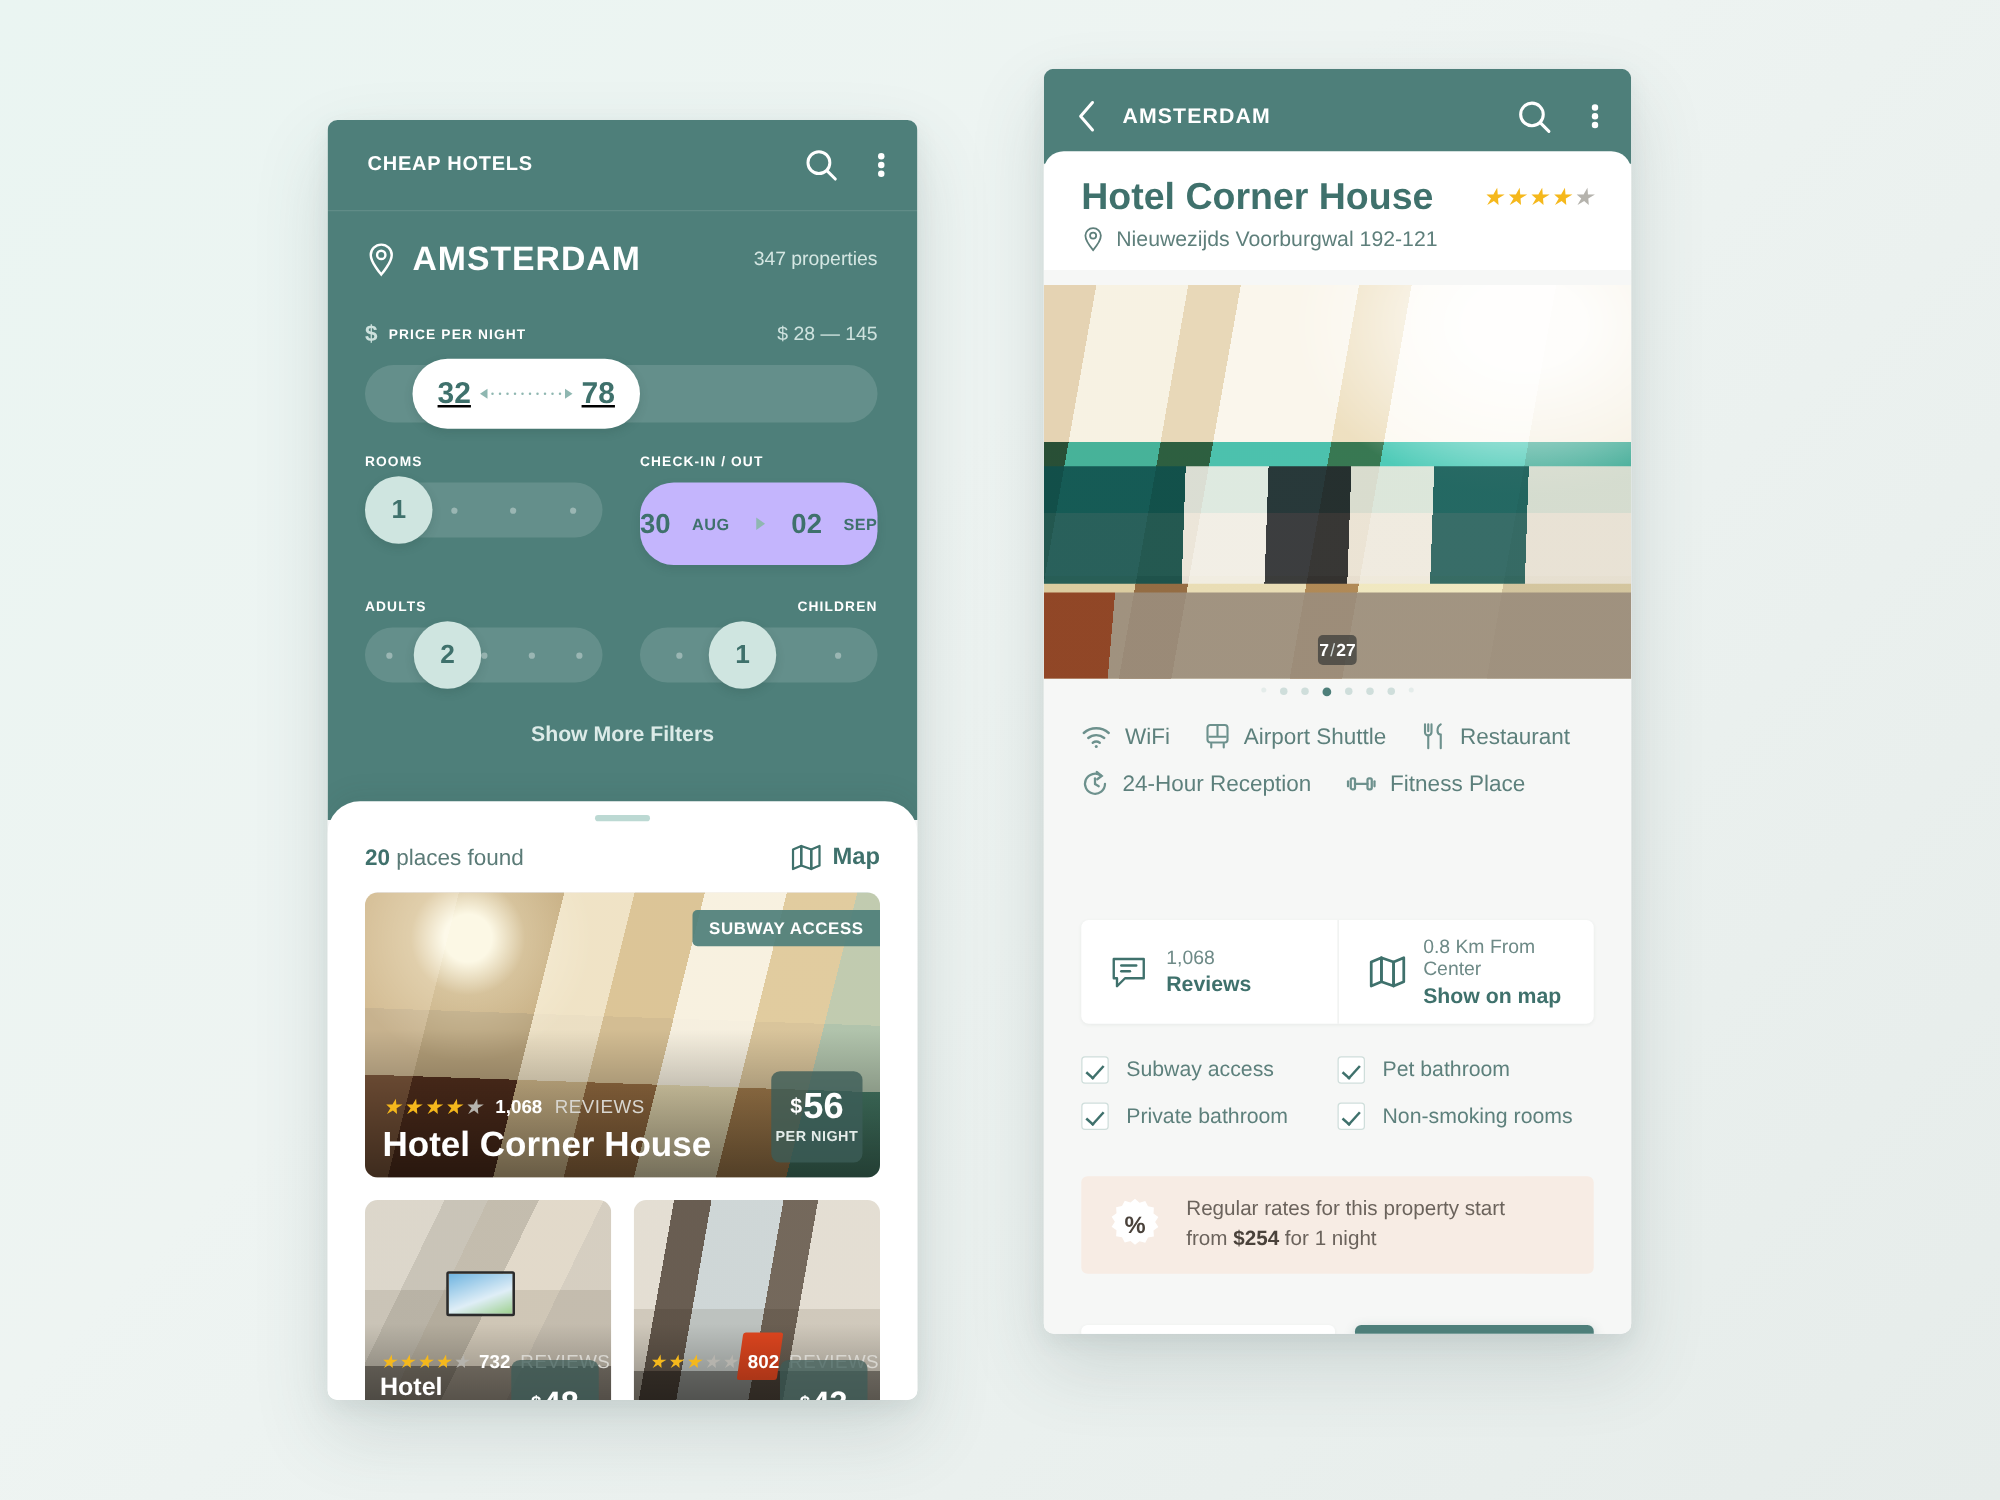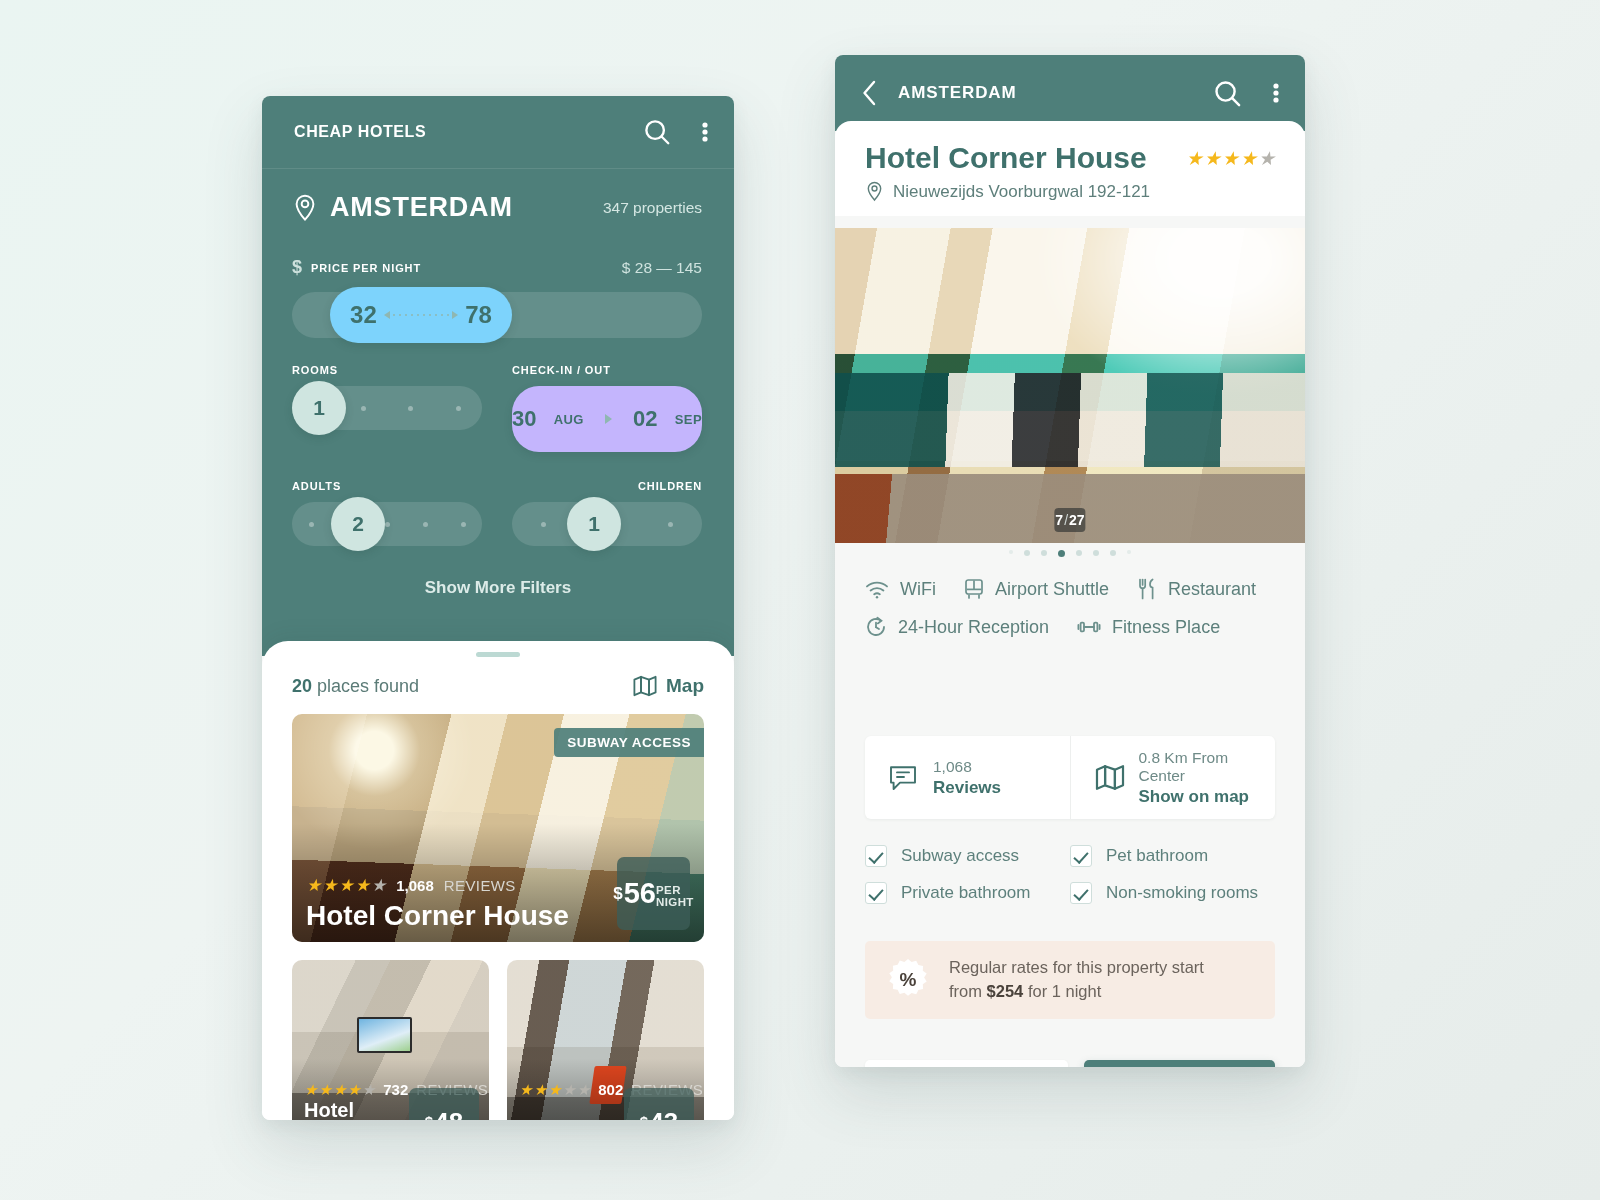--- a/index.html
+++ b/index.html
@@ -64,23 +64,24 @@
   }
   .price-head .dollar { color: #cde1dd; font-size: 18px; font-weight: bold; margin-right: 9px; }
   .price-head .range { margin-left: auto; color: #cfe3df; font-size: 15.5px; }
 
   .slider-track {
     margin: 14px 32px 0 30px; height: 46px; border-radius: 23px;
     background: rgba(255,255,255,.13); position: relative;
   }
   .slider-pill {
     position: absolute; left: 38px; top: -5px; height: 56px; width: 182px;
-    background: #7dd3fc; border-radius: 28px;
+    background: #ffffff; border-radius: 28px;
     display: flex; align-items: center; justify-content: center; gap: 7px;
     box-shadow: 0 3px 8px rgba(30,60,55,.16);
+    text-decoration: underline;
   }
   .slider-pill .v { color: #3f716c; font-size: 24px; font-weight: bold; }
   .slider-pill .mid { display: flex; align-items: center; gap: 3px; }
   .dotline { display: flex; gap: 3.5px; }
   .dotline i { width: 2.5px; height: 2.5px; border-radius: 50%; background: #8fb7b1; display: block; }
   .tri { width: 0; height: 0; border-top: 4.5px solid transparent; border-bottom: 4.5px solid transparent; }
   .tri.l { border-right: 6px solid #8fb7b1; }
   .tri.r { border-left: 6px solid #8fb7b1; }
 
   .steppers { padding: 26px 32px 0 30px; }
@@ -167,21 +168,21 @@
   .star.off { color: #b5b3ad; }
   .rev-count { color: #fff; font-size: 15px; font-weight: bold; }
   .rev-word { color: #d8d6d0; font-size: 15px; letter-spacing: .4px; }
   .hero-title {
     position: absolute; left: 14px; bottom: 10px; color: #fff;
     font-size: 28px; font-weight: bold;
   }
   .price-box {
     position: absolute; right: 14px; bottom: 12px; width: 73px; height: 73px;
     background: rgba(60,92,88,.80); border-radius: 7px;
-    display: flex; flex-direction: row; align-items: center; justify-content: center;
+    display: flex; flex-direction: column; align-items: center; justify-content: center;
   }
   .price-box .amt { color: #fff; font-size: 29px; font-weight: bold; line-height: 1; }
   .price-box .amt small { font-size: 17px; vertical-align: 4px; margin-right: 1px; }
   .price-box .per { color: #e4ece9; font-size: 11.5px; font-weight: bold; letter-spacing: .4px; margin-top: 4px; }
 
   .mini-row { display: flex; gap: 18px; padding: 18px 30px 0; }
   .mini-card {
     flex: 1; height: 190px; border-radius: 10px; overflow: hidden;
     position: relative; cursor: pointer;
   }

